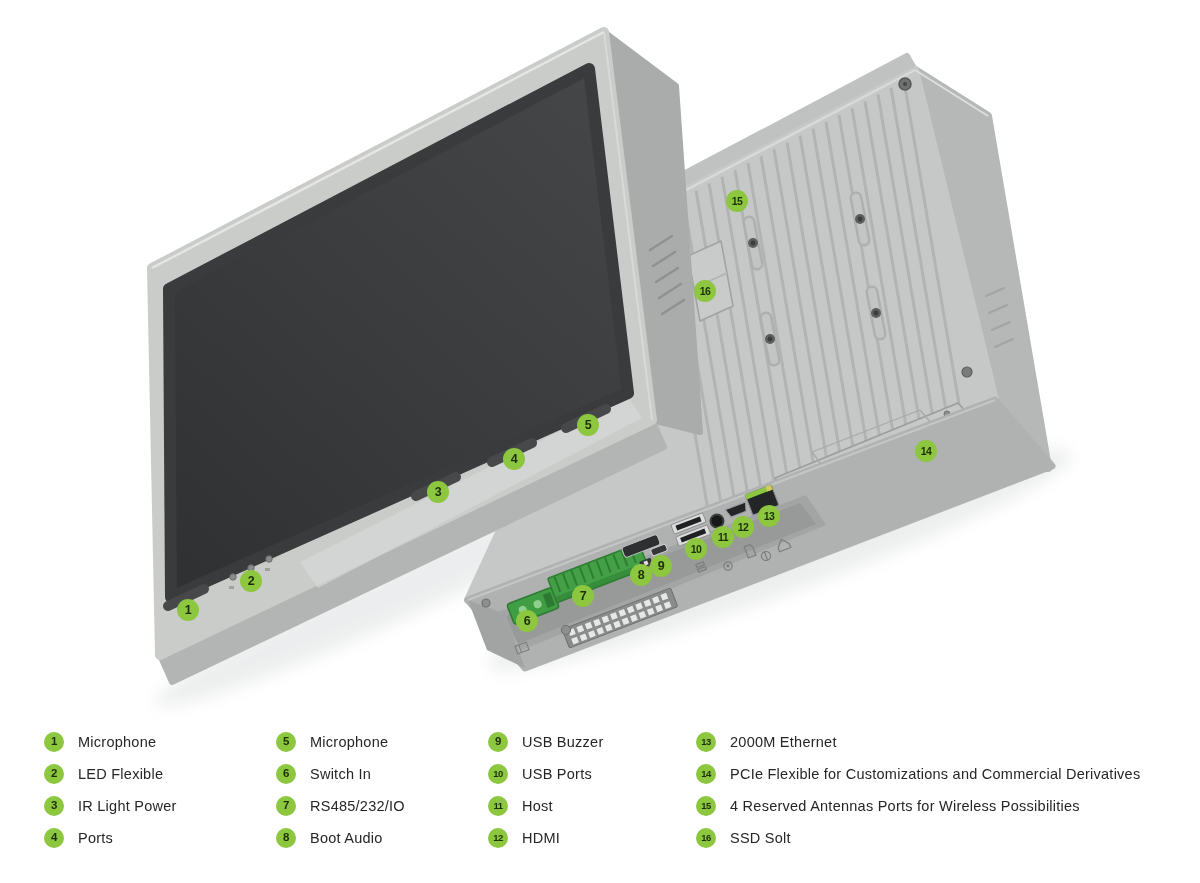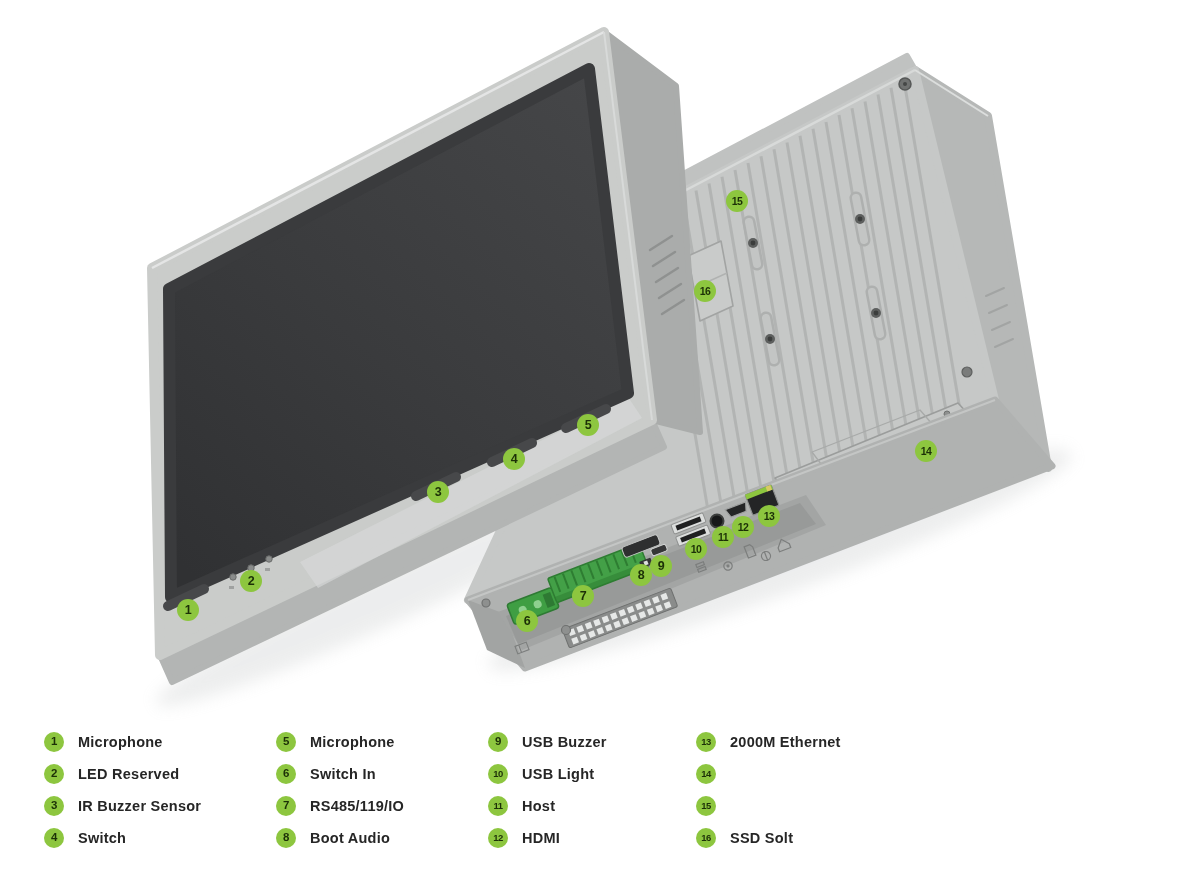--- a/index.html
+++ b/index.html
@@ -18,21 +18,21 @@
   .legend-col{position:absolute;top:0;}
   .legend-col.c0{left:44px;}
   .legend-col.c1{left:276px;}
   .legend-col.c2{left:488px;}
   .legend-col.c3{left:696px;}
   .legend-item{display:flex;align-items:center;height:32px;}
   .legend-badge{width:20px;height:20px;border-radius:50%;background:var(--green,#8dc63f);
     color:var(--badge-num,#1c3007);font-weight:bold;font-size:11.5px;line-height:1;letter-spacing:-0.5px;
     display:flex;align-items:center;justify-content:center;margin-right:14px;flex:none;}
   .legend-badge.two{font-size:9.5px;}
-  .legend-label{font-size:14.5px;color:var(--legend-text,#262626);font-weight:700;
+  .legend-label{font-size:14.5px;color:var(--legend-text,#262626);font-weight:400;
     letter-spacing:0.25px;white-space:nowrap;}
 </style>
 </head>
 <body>
 
 <div class="stage">
 
   <svg class="art" width="1200" height="883" viewBox="0 0 1200 883">
     <defs>
       <linearGradient id="gScr" x1="0.9" y1="0" x2="0.1" y2="1">
@@ -340,77 +340,79 @@
     </div>
 
   <div class="legend" id="legend">
       <div class="legend-col c0">
         <div class="legend-item">
           <span class="legend-badge">1</span>
           <span class="legend-label">Microphone</span>
         </div>
         <div class="legend-item">
           <span class="legend-badge">2</span>
-          <span class="legend-label">LED Reserved</span>
+          <span class="legend-label">LED Flexible</span>
         </div>
         <div class="legend-item">
           <span class="legend-badge">3</span>
-          <span class="legend-label">IR Buzzer Sensor</span>
+          <span class="legend-label">IR Light Power</span>
         </div>
         <div class="legend-item">
           <span class="legend-badge">4</span>
-          <span class="legend-label">Switch</span>
+          <span class="legend-label">Ports</span>
         </div>
       </div>
       <div class="legend-col c1">
         <div class="legend-item">
           <span class="legend-badge">5</span>
           <span class="legend-label">Microphone</span>
         </div>
         <div class="legend-item">
           <span class="legend-badge">6</span>
           <span class="legend-label">Switch In</span>
         </div>
         <div class="legend-item">
           <span class="legend-badge">7</span>
-          <span class="legend-label">RS485/119/IO</span>
+          <span class="legend-label">RS485/232/IO</span>
         </div>
         <div class="legend-item">
           <span class="legend-badge">8</span>
           <span class="legend-label">Boot Audio</span>
         </div>
       </div>
       <div class="legend-col c2">
         <div class="legend-item">
           <span class="legend-badge">9</span>
           <span class="legend-label">USB Buzzer</span>
         </div>
         <div class="legend-item">
           <span class="legend-badge two">10</span>
-          <span class="legend-label">USB Light</span>
+          <span class="legend-label">USB Ports</span>
         </div>
         <div class="legend-item">
           <span class="legend-badge two">11</span>
           <span class="legend-label">Host</span>
         </div>
         <div class="legend-item">
           <span class="legend-badge two">12</span>
           <span class="legend-label">HDMI</span>
         </div>
       </div>
       <div class="legend-col c3">
         <div class="legend-item">
           <span class="legend-badge two">13</span>
           <span class="legend-label">2000M Ethernet</span>
         </div>
         <div class="legend-item">
           <span class="legend-badge two">14</span>
+          <span class="legend-label">PCIe Flexible for Customizations and Commercial Derivatives</span>
         </div>
         <div class="legend-item">
           <span class="legend-badge two">15</span>
+          <span class="legend-label">4 Reserved Antennas Ports for Wireless Possibilities</span>
         </div>
         <div class="legend-item">
           <span class="legend-badge two">16</span>
           <span class="legend-label">SSD Solt</span>
         </div>
       </div>
     </div>
 </div>
 
 </body></html>

